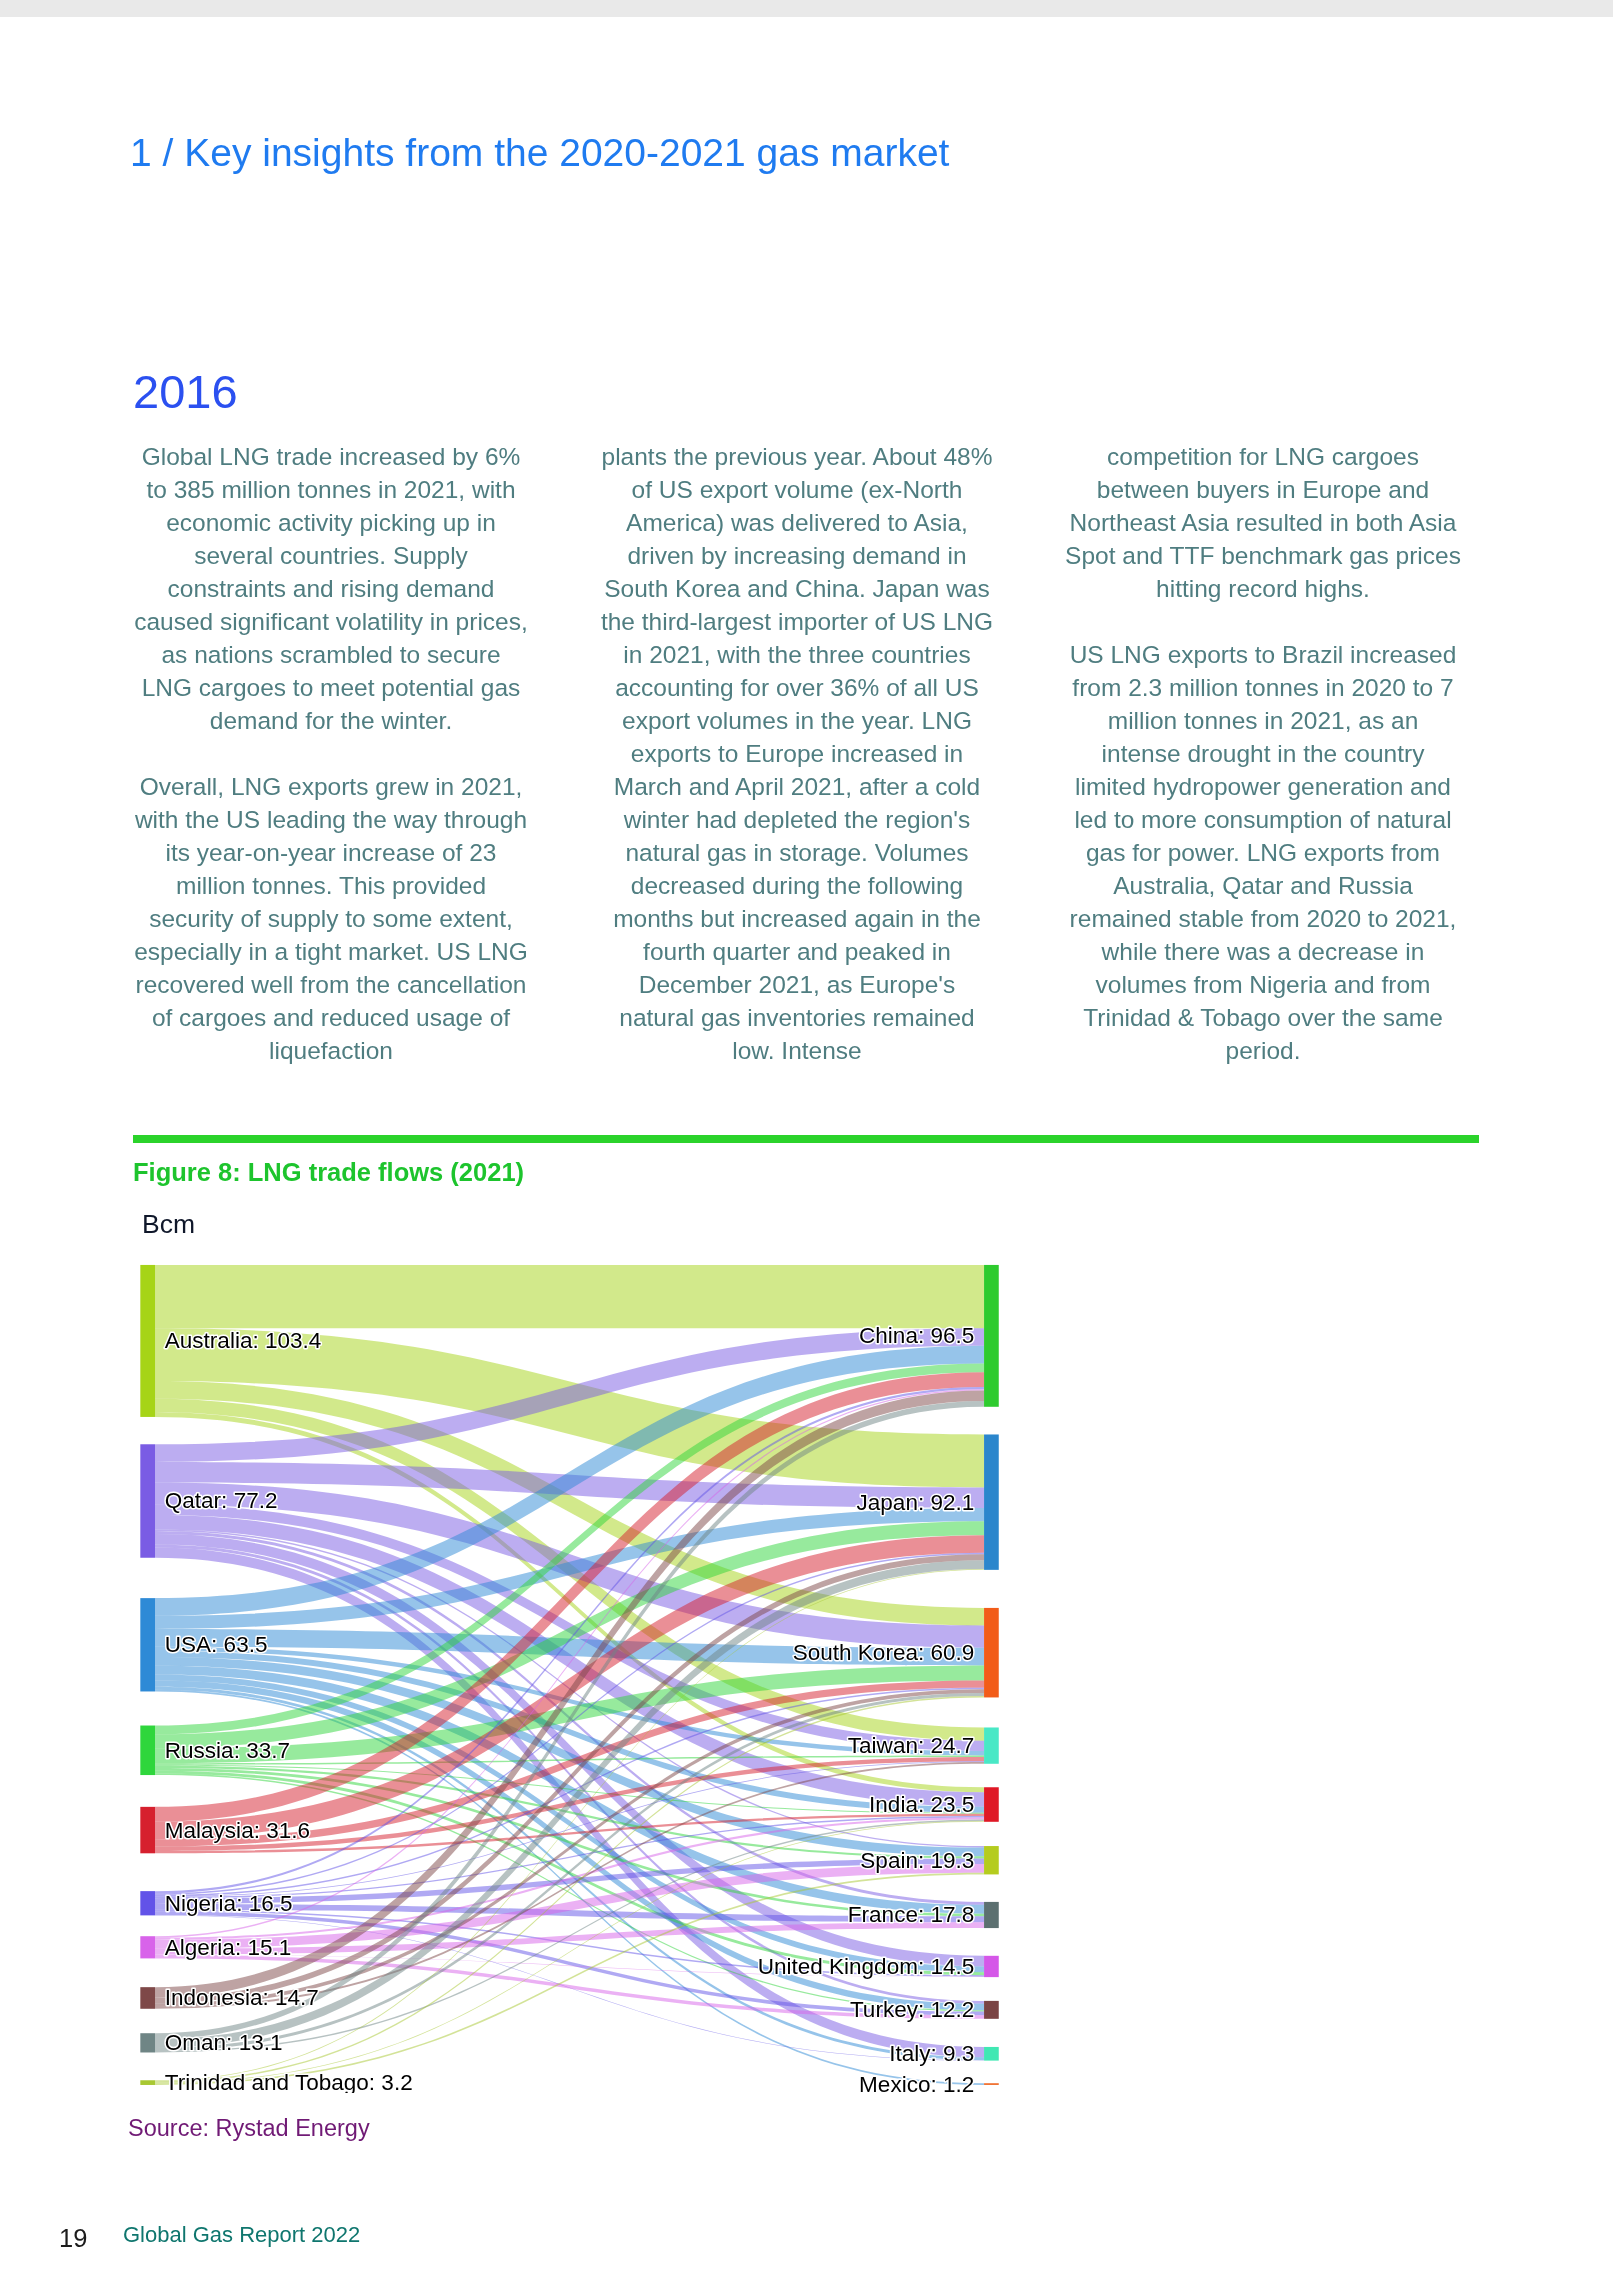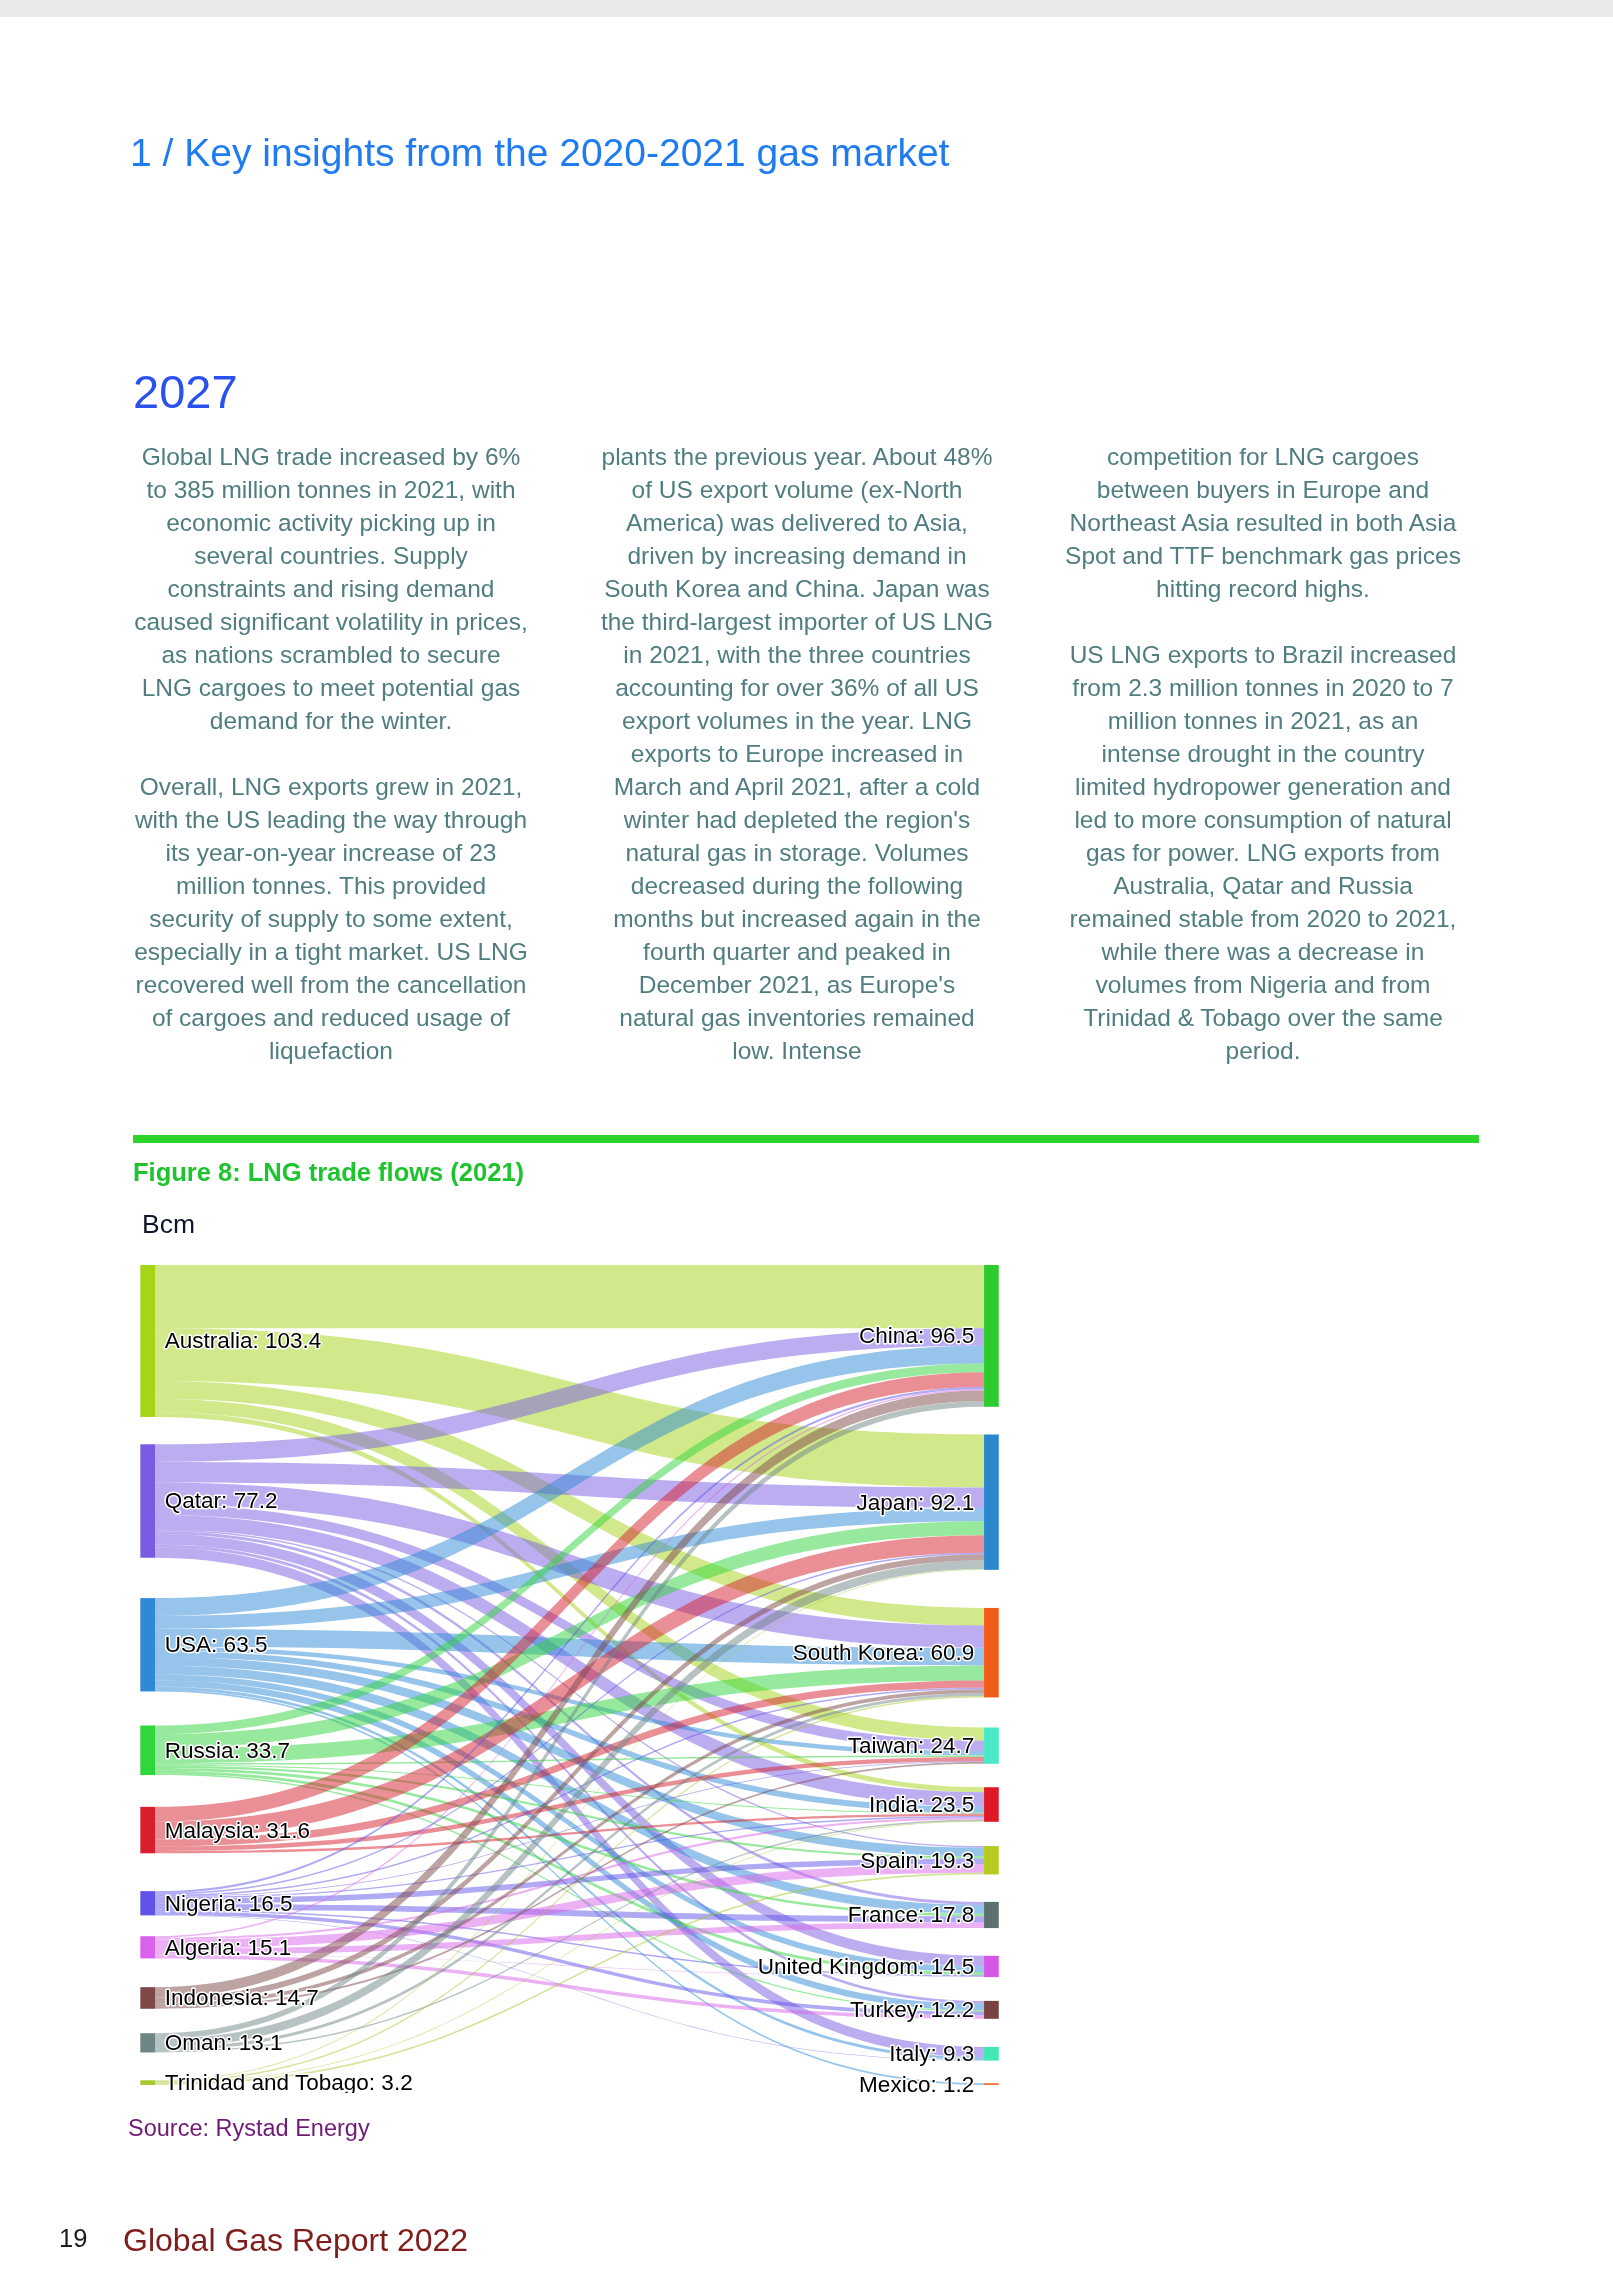--- a/index.html
+++ b/index.html
@@ -11,30 +11,30 @@
   .col p{margin:0 0 33px 0;}
   .col1{left:133px}.col2{left:599px}.col3{left:1065px}
   .rule{position:absolute;left:133px;top:1118px;width:1346px;height:7.8px;background:#2bd32b;}
   .fig-title{position:absolute;left:133px;top:1141px;font-size:25.5px;font-weight:bold;color:#1dc42d;}
   .bcm{position:absolute;left:142px;top:1192px;font-size:26.5px;color:#0f172a;}
   #sankey{position:absolute;left:140px;top:1245px;}
   #sankey text{font-family:"Liberation Sans",sans-serif;font-size:23px;fill:#000;
                paint-order:stroke;stroke:#ffffff;stroke-width:3px;stroke-linejoin:round;}
   .source{position:absolute;left:128px;top:2098px;font-size:23.5px;color:#701a75;}
   .page-num{position:absolute;left:59px;top:2207px;font-size:25.5px;color:#1c1c1c;}
-  .report-name{position:absolute;left:123px;top:2205px;font-size:32px;color:#7f1d1d;}
+  .report-name{position:absolute;left:123px;top:2205px;font-size:22px;color:#0f766e;}
 </style>
 </head>
 <body>
 
 <div class="page">
 
   <div class="main-title">1 / Key insights from the 2020-2021 gas market</div>
 
-  <div class="section-heading">2027</div>
+  <div class="section-heading">2016</div>
 
   <div class="col col1">
     <p>Global LNG trade increased by 6% to 385 million tonnes in 2021, with economic activity picking up in several countries. Supply constraints and rising demand caused significant volatility in prices, as nations scrambled to secure LNG cargoes to meet potential gas demand for the winter.</p>
     <p>Overall, LNG exports grew in 2021, with the US leading the way through its year-on-year increase of 23 million tonnes. This provided security of supply to some extent, especially in a tight market. US LNG recovered well from the cancellation of cargoes and reduced usage of liquefaction</p>
   </div>
   <div class="col col2">
     <p>plants the previous year. About 48% of US export volume (ex-North America) was delivered to Asia, driven by increasing demand in South Korea and China. Japan was the third-largest importer of US LNG in 2021, with the three countries accounting for over 36% of all US export volumes in the year. LNG exports to Europe increased in March and April 2021, after a cold winter had depleted the region's natural gas in storage. Volumes decreased during the following months but increased again in the fourth quarter and peaked in December 2021, as Europe's natural gas inventories remained low. Intense</p>
   </div>
   <div class="col col3">
     <p>competition for LNG cargoes between buyers in Europe and Northeast Asia resulted in both Asia Spot and TTF benchmark gas prices hitting record highs.</p>

